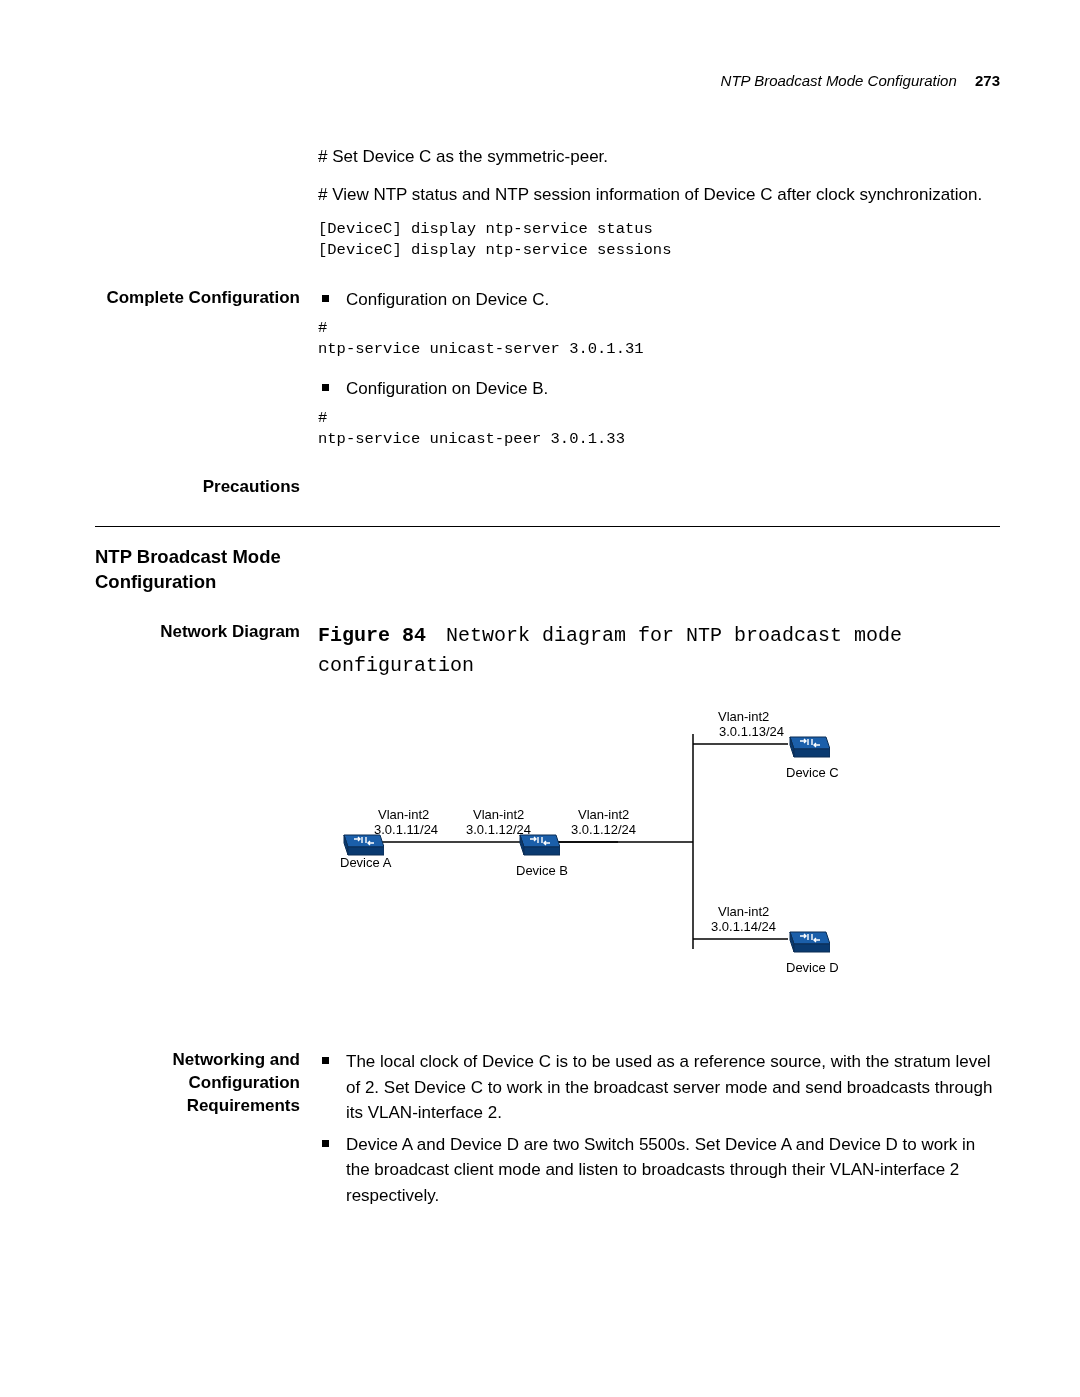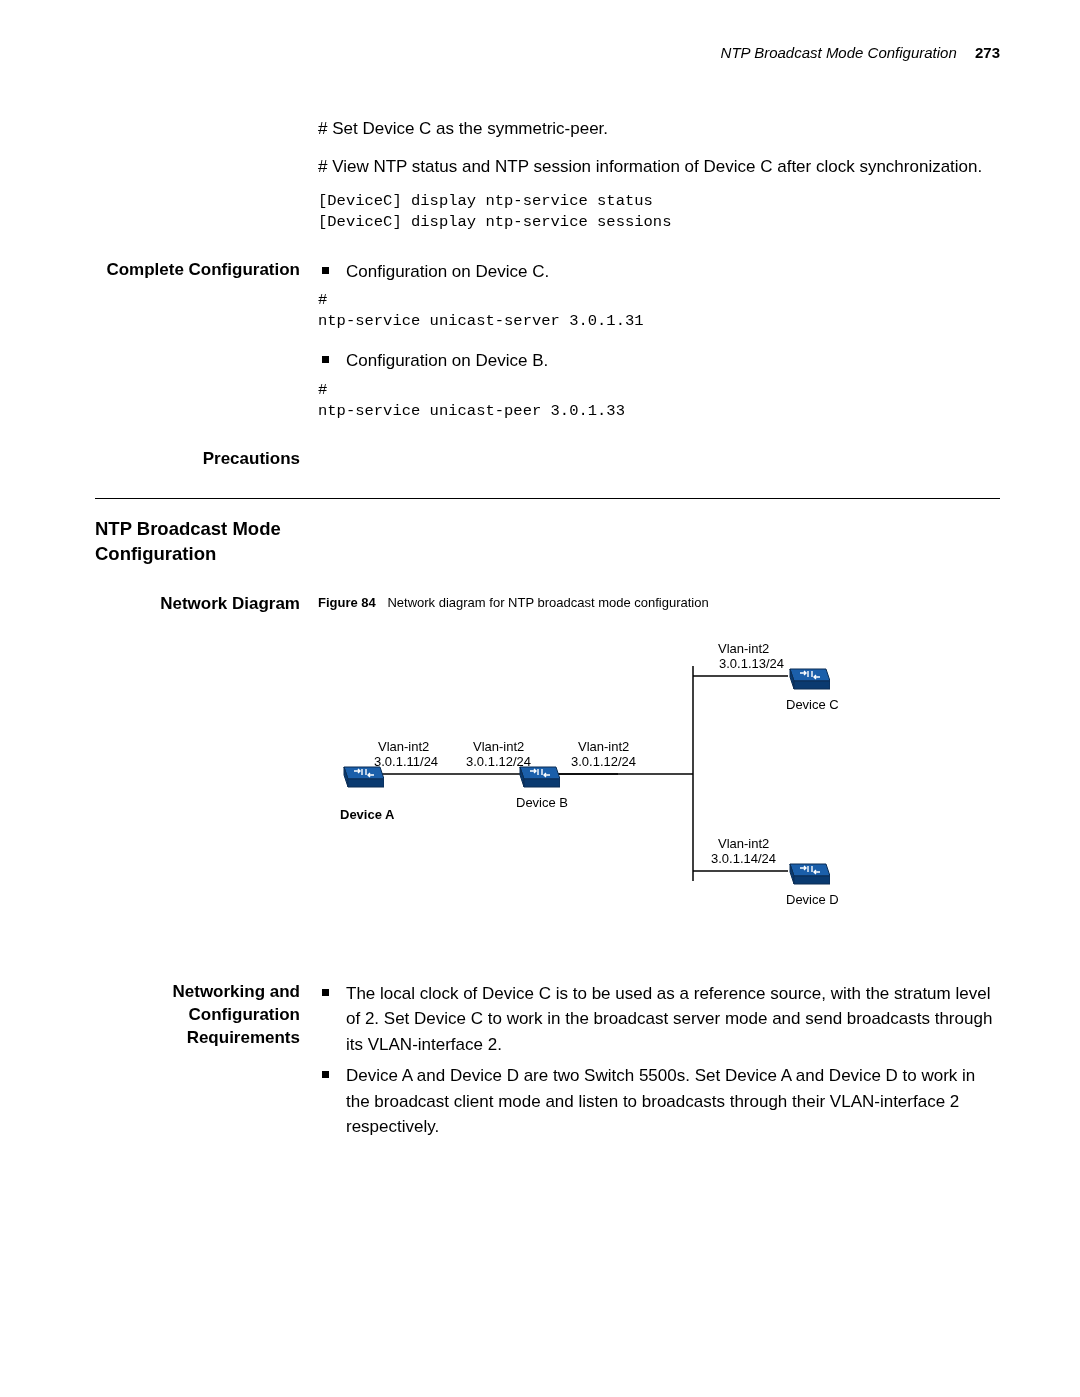--- a/index.html
+++ b/index.html
@@ -4,21 +4,21 @@
 <style>
   html, body {
     margin: 0;
     padding: 0;
     background: #fff;
     font-family: "Helvetica Neue", Helvetica, Arial, sans-serif;
     color: #000;
     width: 1080px;
   }
   .page {
-    padding: 44px 80px 80px 95px;
+    padding: 72px 80px 80px 95px;
     box-sizing: border-box;
     width: 1080px;
   }
   .running-head {
     text-align: right;
     font-size: 15px;
     margin-bottom: 55px;
   }
   .running-head .title {
     font-style: italic;
@@ -81,21 +81,22 @@
     margin: 28px 0 18px 0;
   }
   .section-heading {
     font-weight: bold;
     font-size: 18.5px;
     line-height: 1.35;
     margin-bottom: 26px;
     max-width: 230px;
   }
   .fig-caption {
-    font-size: 13px;
+    font-size: 20px;
+    font-family: Liberation Mono, monospace;
   }
   .fig-caption .fig-label { font-weight: bold; margin-right: 8px; }
   
   .diagram-wrap {
     position: relative;
     width: 560px;
     height: 310px;
     margin: 18px 0 30px 0;
     font-family: Arial, Helvetica, sans-serif;
     font-size: 13px;
@@ -187,21 +188,21 @@
               <g stroke="#fff" stroke-width="1.4" fill="none">
                 <path d="M14 12 L20 12 M18 10 L20 12 L18 14"></path>
                 <path d="M34 16 L28 16 M30 14 L28 16 L30 18"></path>
                 <path d="M22 10 L22 16"></path>
                 <path d="M26 10 L26 16"></path>
               </g>
             </svg>
         </div>
         <span class="lbl" style="left:60px; top:106px;">Vlan-int2</span>
         <span class="lbl" style="left:56px; top:121px;">3.0.1.11/24</span>
-        <span class="lbl" style="left:22px; top:174px;font-weight:bold;">Device A</span>
+        <span class="lbl" style="left:22px; top:154px;">Device A</span>
 
         <div class="router-icon" style="left:198px; top:128px;">
           <svg viewBox="0 0 44 30">
               <polygon points="4,8 40,8 44,20 8,20" fill="#1b5faa" stroke="#0a2d55"></polygon>
               <polygon points="4,8 8,20 8,28 4,16" fill="#0a3a70" stroke="#0a2d55"></polygon>
               <polygon points="8,20 44,20 44,28 8,28" fill="#0a3a70" stroke="#0a2d55"></polygon>
               <g stroke="#fff" stroke-width="1.4" fill="none">
                 <path d="M14 12 L20 12 M18 10 L20 12 L18 14"></path>
                 <path d="M34 16 L28 16 M30 14 L28 16 L30 18"></path>
                 <path d="M22 10 L22 16"></path>

